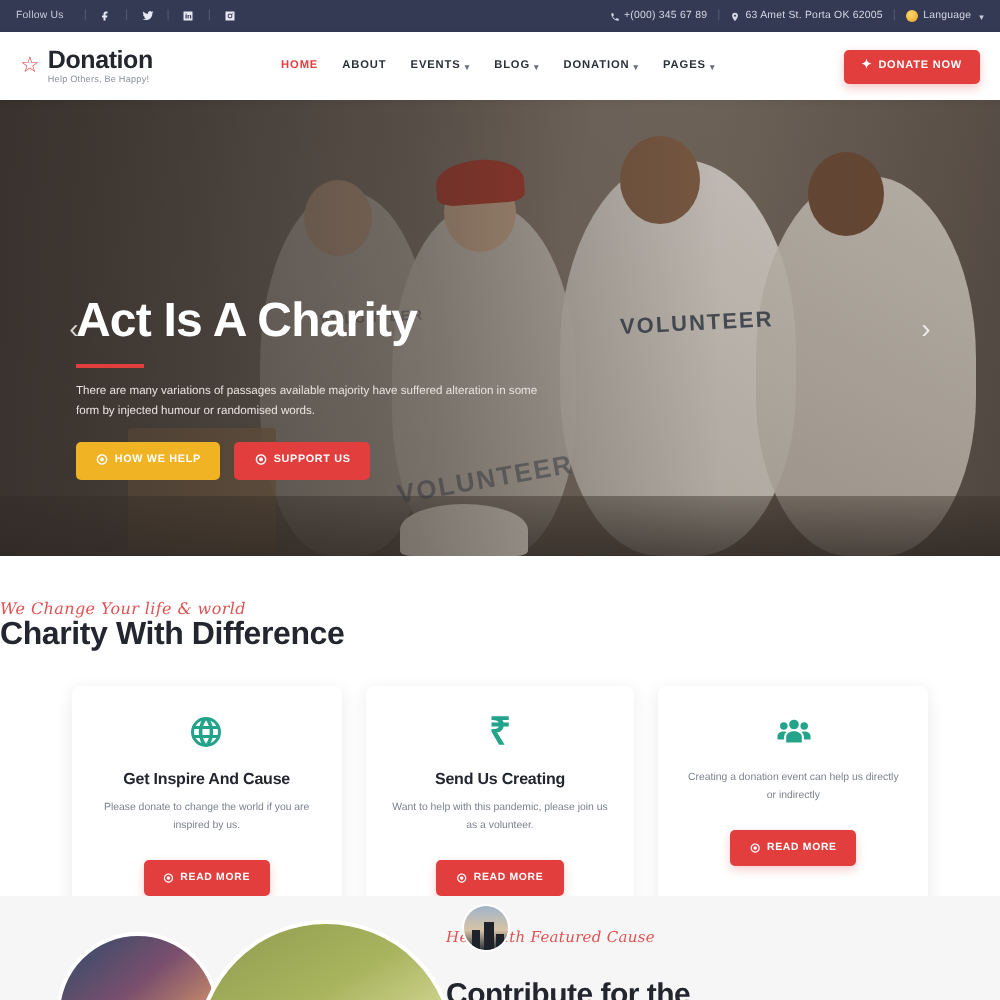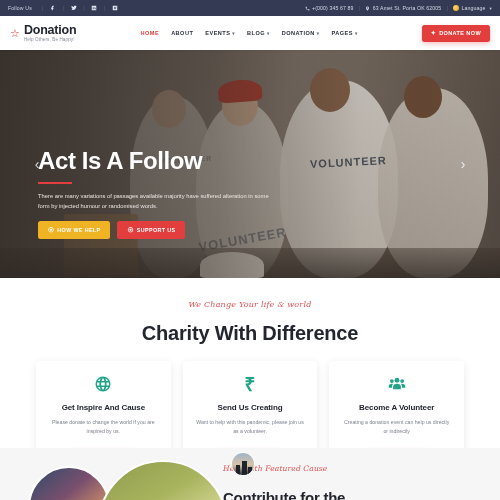--- a/index.html
+++ b/index.html
@@ -133,27 +133,27 @@
   .hero-arrow {
     position:absolute; top:50%; transform:translateY(-50%); z-index:4;
     color:#ffffff; font-size:14px; font-weight:300; opacity:.8; cursor:pointer;
     width:14px; text-align:center; line-height:1; user-select:none;
   }
   .ha-left { left:30px; }
   .ha-right { right:30px; }
 
   
   .features { background:#fff; padding:22px 0 0; }
-  .sec-head { text-align:center; }
+  .sec-head { }
   .sec-sub {
     font-family:"DejaVu Serif", serif; font-style:italic; font-size:8px;
     color:#e05252; letter-spacing:.2px;
   }
   .sec-title {
-    font-size:20px; font-weight:bold; color:#23262f; letter-spacing:-.2px; margin-top:13px;
+    font-size:16px; font-weight:bold; color:#23262f; letter-spacing:-.2px; margin-top:0;
   }
   .cards {
     display:flex; gap:12px; padding:16px 36px 0; justify-content:center;
   }
   .card {
     flex:1; background:#fff; border-radius:4px; padding:13px 10px 13px;
     box-shadow:0 2px 9px rgba(0,0,0,.085); text-align:center;
   }
   .card-icon { height:20px; display:flex; align-items:center; justify-content:center; margin-bottom:9px; color:#23a48a; }
   .card-icon svg { width:18px; height:18px; fill:#23a48a; }
@@ -314,21 +314,21 @@
       <div class="bowl"></div>
       <div class="vol-word vw2">VOLUNTEER</div>
     </div>
     <div class="hero-overlay"></div>
 
     <div class="hero-arrow ha-left">‹</div>
     <div class="hero-arrow ha-right">›</div>
 
     <div class="hero-content">
       <div class="hero-title">
-        <div>Act Is A Follow</div>
+        <div>Act Is A Charity</div>
       </div>
       <div class="hero-rule"></div>
       <div class="hero-desc">There are many variations of passages available majority have suffered alteration in some form by injected humour or randomised words.</div>
       <div class="hero-btns">
         <button class="hbtn hbtn-yellow">
           <span class="ic">⦿</span>
           <span>HOW WE HELP</span>
         </button>
         <button class="hbtn hbtn-red">
           <span class="ic">⦿</span>
@@ -376,21 +376,20 @@
         <div class="card-icon">
           <svg viewBox="0 0 24 24">
               <circle cx="12" cy="7" r="3.2"></circle>
               <circle cx="5.2" cy="8" r="2.5"></circle>
               <circle cx="18.8" cy="8" r="2.5"></circle>
               <path d="M12 11.5c-3 0-5.2 1.7-5.2 3.9V19h10.4v-3.6c0-2.2-2.2-3.9-5.2-3.9z"></path>
               <path d="M5.2 11.6c-2.4 0-4.2 1.3-4.2 3V17h4.3v-1.6a5 5 0 0 1 1.7-3.6 6.8 6.8 0 0 0-1.8-.2z"></path>
               <path d="M18.8 11.6a6.8 6.8 0 0 0-1.8.2 5 5 0 0 1 1.7 3.6V17H23v-2.4c0-1.7-1.8-3-4.2-3z"></path>
             </svg>
         </div>
-        <div class="card-title">Become A Volunteer</div>
         <div class="card-desc">Creating a donation event can help us directly or indirectly</div>
         <button class="card-btn">
           <span>⦿</span>
           <span>READ MORE</span>
         </button>
       </div>
 
     </div>
   </div>
 

